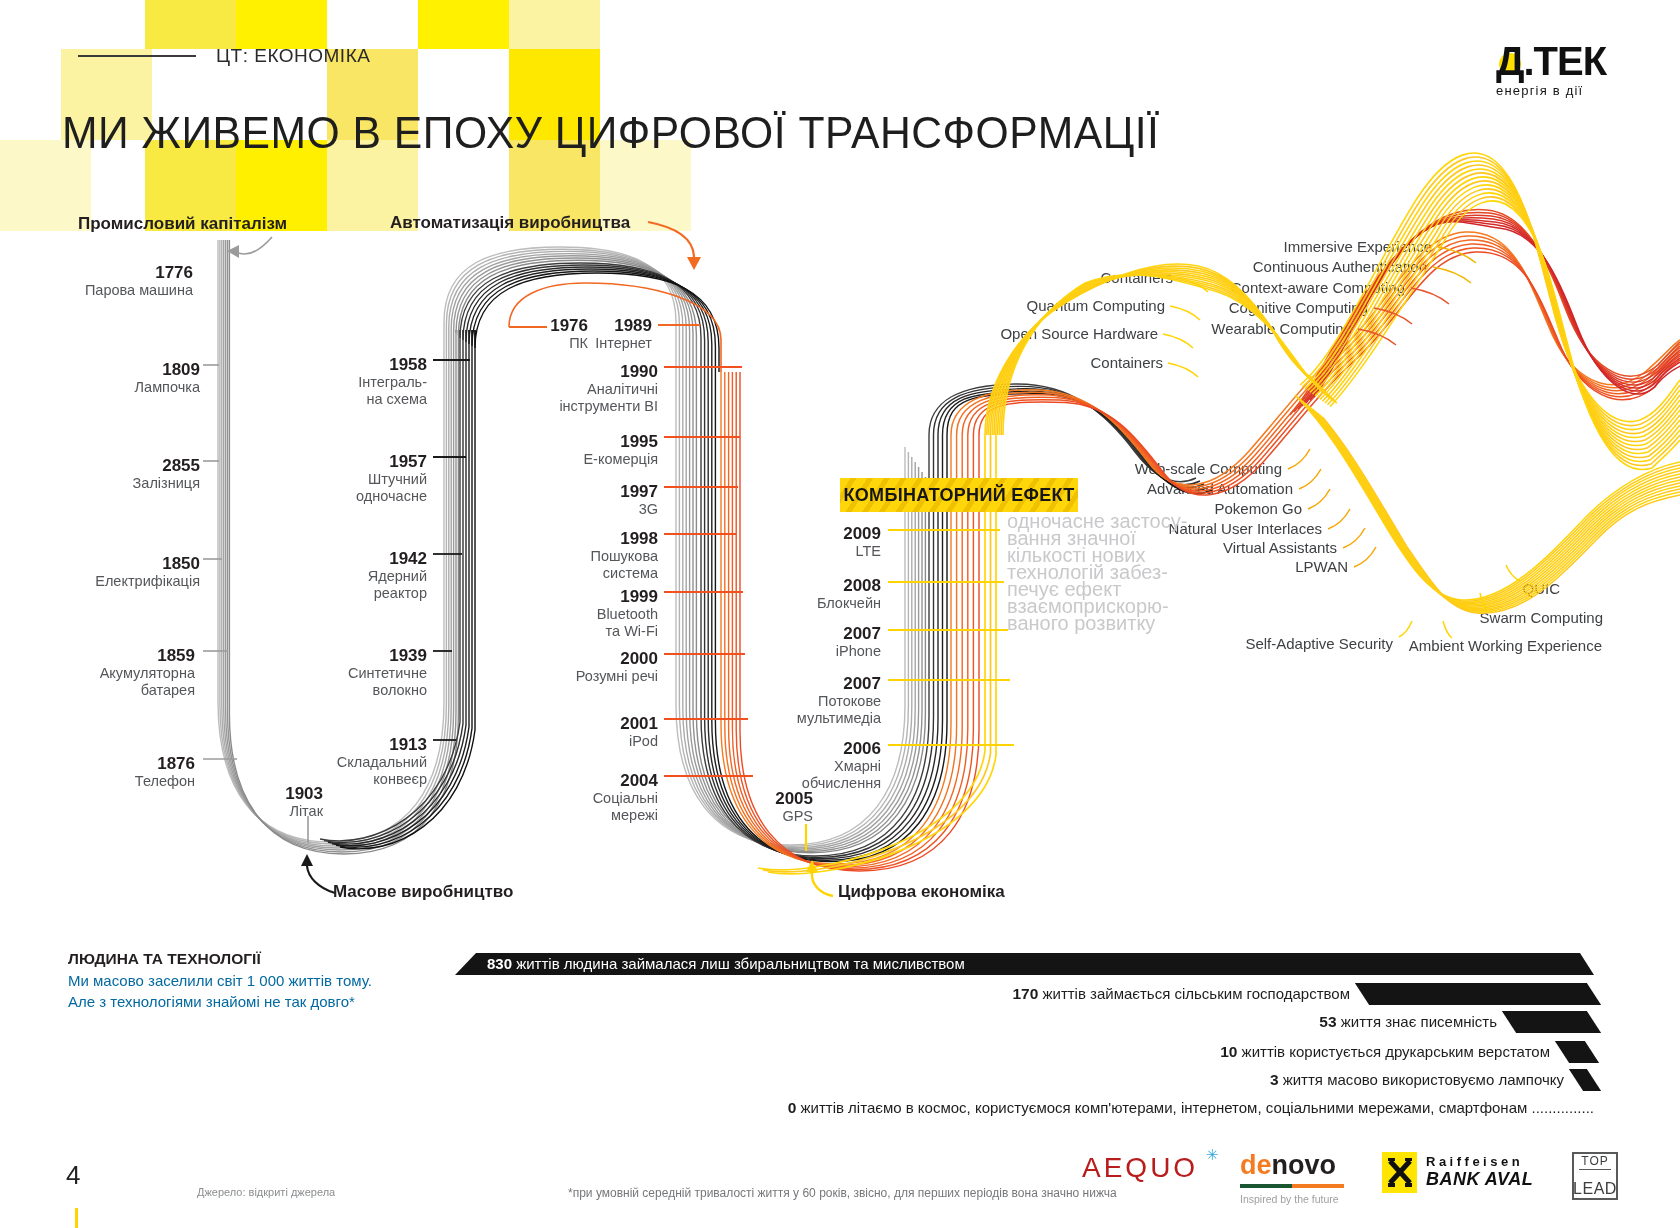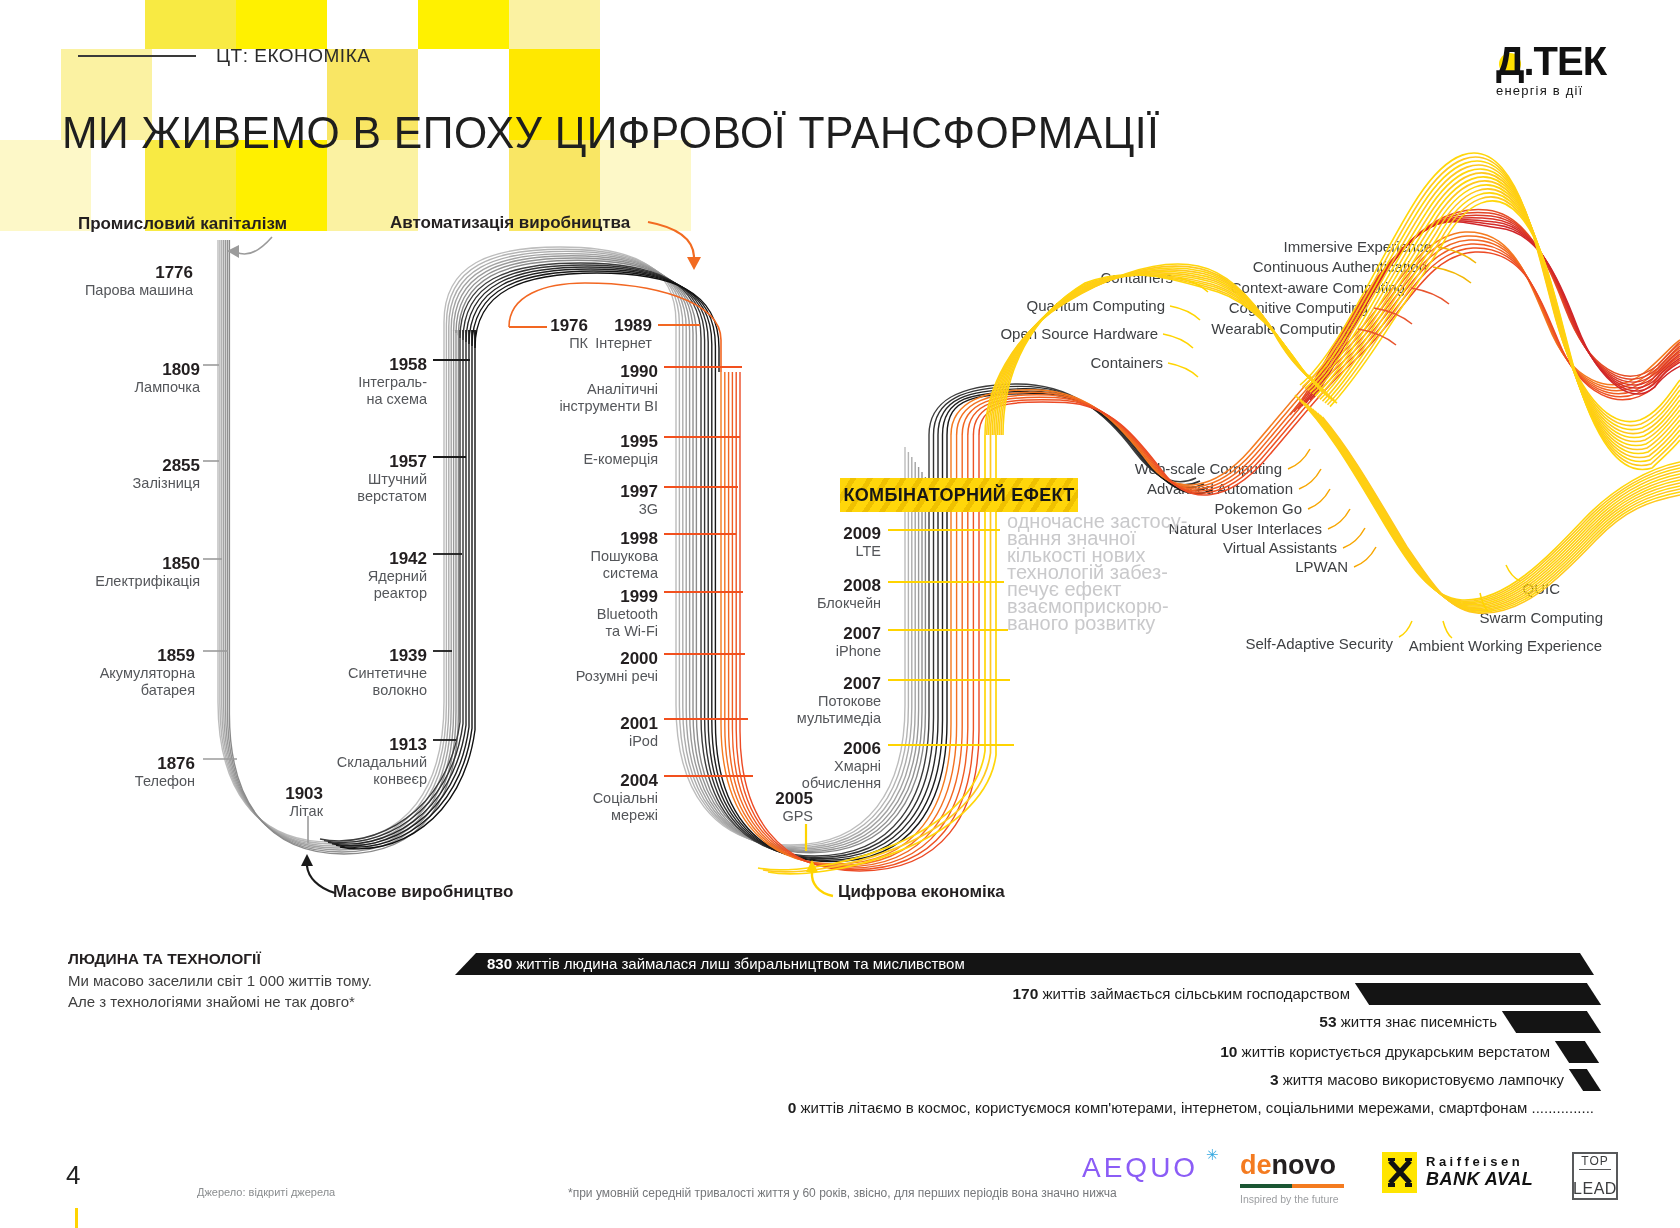--- a/index.html
+++ b/index.html
@@ -25,32 +25,32 @@
   .ms-label{font-size:14.5px;color:#54565a;line-height:16.5px;}
   .tech{position:absolute;font-size:15px;color:#3e4043;white-space:nowrap;}
   
   .komb{position:absolute;left:840px;top:478px;width:238px;height:34px;
         background:repeating-linear-gradient(123deg,#ffd60a 0 9px,#efc100 9px 14px);
         display:flex;align-items:center;justify-content:center;font-weight:bold;font-size:18px;
         letter-spacing:.3px;color:#161616;}
   .komb-desc{position:absolute;left:1007px;top:513px;font-size:20px;line-height:17px;color:#c9c9cb;}
   
   .lt-title{position:absolute;left:68px;top:950px;font-weight:bold;font-size:15.5px;}
-  .lt-line{position:absolute;left:68px;font-size:15px;color:#404040;}
+  .lt-line{position:absolute;left:68px;font-size:15px;color:#0369a1;}
   .bar{position:absolute;height:22px;background:#141414;}
   .bar-skew{transform:skewX(33deg);}
   .bar-row-text{position:absolute;height:22px;line-height:22px;font-size:15px;color:#1d1d1d;white-space:nowrap;text-align:right;}
   .bar-row-text b{font-size:15.5px;}
   .bar1-text{position:absolute;left:487px;top:953px;height:36px;line-height:22px;font-size:15px;color:#fff;white-space:nowrap;}
   
   .pagenum{position:absolute;left:66px;top:1160px;font-size:26px;color:#222;}
   .pagenum-line{position:absolute;left:75px;top:1208px;width:3px;height:20px;background:#ffd400;}
   .source{position:absolute;left:197px;top:1186px;font-size:11px;color:#8a8d8f;}
   .footnote{position:absolute;left:568px;top:1186px;font-size:12px;color:#75777a;}
-  .aequo{position:absolute;left:1082px;top:1152px;font-size:28px;letter-spacing:3px;color:#8b5cf6;}
+  .aequo{position:absolute;left:1082px;top:1152px;font-size:28px;letter-spacing:3px;color:#b91c1c;}
   .aequo-star{position:absolute;left:1206px;top:1146px;font-size:15px;color:#35a8e0;}
   .denovo{position:absolute;left:1240px;top:1152px;font-size:27px;font-weight:bold;line-height:27px;}
   .denovo .de{color:#f47b20;}　.denovo .novo{color:#1b5633;}
   .denovo-rule{position:absolute;left:1240px;top:1184px;width:104px;height:4px;
                background:linear-gradient(90deg,#1b5633 0 50%,#f47b20 50% 100%);}
   .denovo-tag{position:absolute;left:1240px;top:1193px;font-size:10.5px;color:#9d9fa2;}
   .raif{position:absolute;left:1382px;top:1152px;width:35px;height:41px;background:#ffe500;
         display:flex;align-items:center;justify-content:center;}
   .raif-name{position:absolute;left:1426px;top:1154px;font-size:13px;font-weight:bold;letter-spacing:3.5px;color:#111;}
   .raif-bank{position:absolute;left:1426px;top:1169px;font-size:18px;font-weight:bold;font-style:italic;color:#111;letter-spacing:.5px;}
@@ -301,21 +301,21 @@
         <div class="ms-label">Літак</div>
       </div>
       <div class="ms" style="right: 1253px; top: 356px;">
         <div class="ms-year">1958</div>
         <div class="ms-label">Інтеграль-</div>
         <div class="ms-label">на схема</div>
       </div>
       <div class="ms" style="right: 1253px; top: 453px;">
         <div class="ms-year">1957</div>
         <div class="ms-label">Штучний</div>
-        <div class="ms-label">верстатом</div>
+        <div class="ms-label">одночасне</div>
       </div>
       <div class="ms" style="right: 1253px; top: 550px;">
         <div class="ms-year">1942</div>
         <div class="ms-label">Ядерний</div>
         <div class="ms-label">реактор</div>
       </div>
       <div class="ms" style="right: 1253px; top: 647px;">
         <div class="ms-year">1939</div>
         <div class="ms-label">Синтетичне</div>
         <div class="ms-label">волокно</div>

